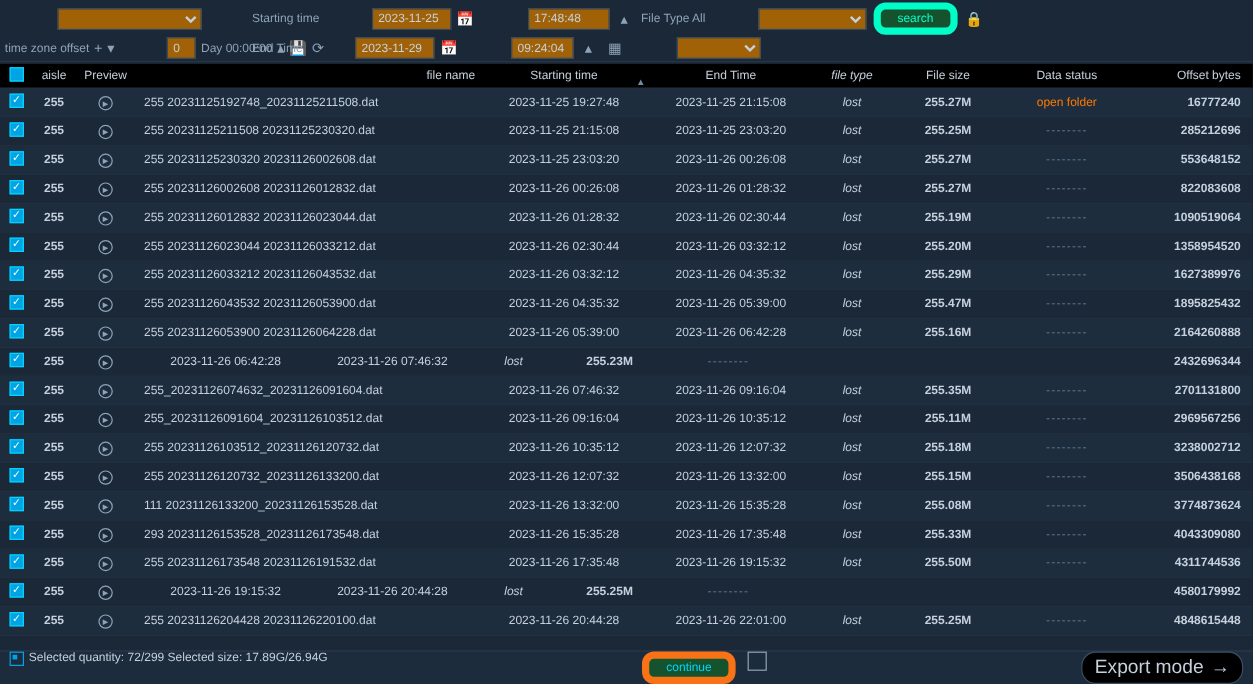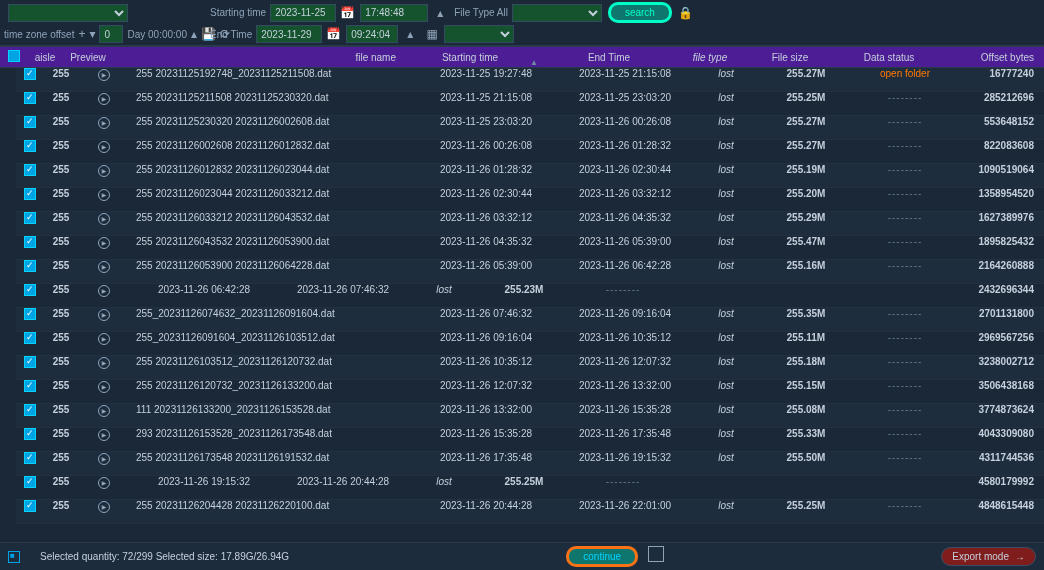--- a/index.html
+++ b/index.html
@@ -8,30 +8,31 @@
     height: 570px;
     background: #1a2838;
     color: #c5d0dc;
     font-family: Arial, sans-serif;
     font-size: 11px;
     overflow: hidden;
     position: relative;
   }
   .lbl { font-size: 10px; color: #8fa3b8; white-space: nowrap; }
   .input-box {
-    background: #14532d;
+    background: #a16207;
     border: 1px solid #344a60;
     color: #c5d0dc;
     font-size: 10px;
     padding: 2px 4px;
     height: 18px;
+    margin-left: 40px;
   }
   .btn-pill {
-    background: #0f766e;
-    border: 3px solid #f97316;
+    background: #14532d;
+    border: 6px solid #f97316;
     color: #00d4ff;
     border-radius: 10px;
     padding: 2px 14px;
     font-size: 10px;
     cursor: pointer;
   }
   .btn-pill.green {
     border-color: #00ffc8;
     color: #00ffc8;
   }
@@ -54,21 +55,21 @@
   }
   .filters .frow {
     display: flex;
     align-items: center;
     gap: 6px;
   }
   .frow .cell { display: flex; align-items: center; gap: 4px; }
   .header-row {
     display: flex;
     align-items: center;
-    background: #4c1d95;
+    background: #000000;
     border-top: 1px solid #2a3a4c;
     border-bottom: 1px solid #2a3a4c;
     height: 22px;
     font-size: 10px;
     color: #c5d0dc;
   }
   .col-chk { width: 28px; text-align: center; }
   .col-aisle { width: 34px; text-align: center; }
   .col-preview { width: 52px; text-align: center; }
   .col-name { width: 282px; padding-left: 6px; }
@@ -81,25 +82,24 @@
   .sort-arrow { position: absolute; right: 6px; top: 6px; font-size: 8px; color: #6f8aa5; }
   .rows {
     height: 472px;
     overflow-y: auto;
   }
   .rows::-webkit-scrollbar { width: 8px; }
   .rows::-webkit-scrollbar-track { background: #1d2c3d; }
   .rows::-webkit-scrollbar-thumb { background: #3a4d62; }
   .drow {
     display: flex;
-    align-items: flex-start;
+    align-items: center;
     height: 24px;
     font-size: 10px;
     border-bottom: 1px solid #22303f;
-    margin-left: 16px;
   }
   .drow:nth-child(odd) { background: #1e2d3e; }
   .drow:nth-child(even) { background: #1a2838; }
   .drow .chk {
     width: 12px; height: 12px;
     background: #00a4e4;
     border: 1px solid #00d4ff;
     display: inline-block;
     position: relative;
   }
@@ -124,48 +124,47 @@
   .open-folder { color: #ff7a00; }
   .bottom-bar {
     position: absolute;
     bottom: 0;
     left: 0;
     right: 0;
     height: 28px;
     background: #1d2c3d;
     border-top: 1px solid #2a3a4c;
     display: flex;
-    align-items: center;
     padding: 0 8px;
-    gap: 20px;
+    gap: 4px;
     font-size: 10px;
   }
   .bottom-bar .chk-blue {
     width: 12px; height: 12px;
     border: 1px solid #00a4e4;
     display: inline-block;
     position: relative;
   }
   .bottom-bar .chk-blue::after {
     content: "■";
     color: #00a4e4;
     font-size: 8px;
     position: absolute;
     top: -1px; left: 1px;
   }
   .export-btn {
     margin-left: auto;
-    background: #7f1d1d;
+    background: #000000;
     border: 1px solid #3a4d62;
     border-radius: 12px;
     padding: 3px 10px;
     display: flex;
     align-items: center;
     gap: 6px;
-    font-size: 10px;
+    font-size: 16px;
     color: #c5d0dc;
     cursor: pointer;
   }
   .disk-icon {
     width: 16px; height: 16px;
     border: 1px solid #8fa3b8;
     display: inline-block;
   }
   select.input-box { height: 18px; }
 </style>

